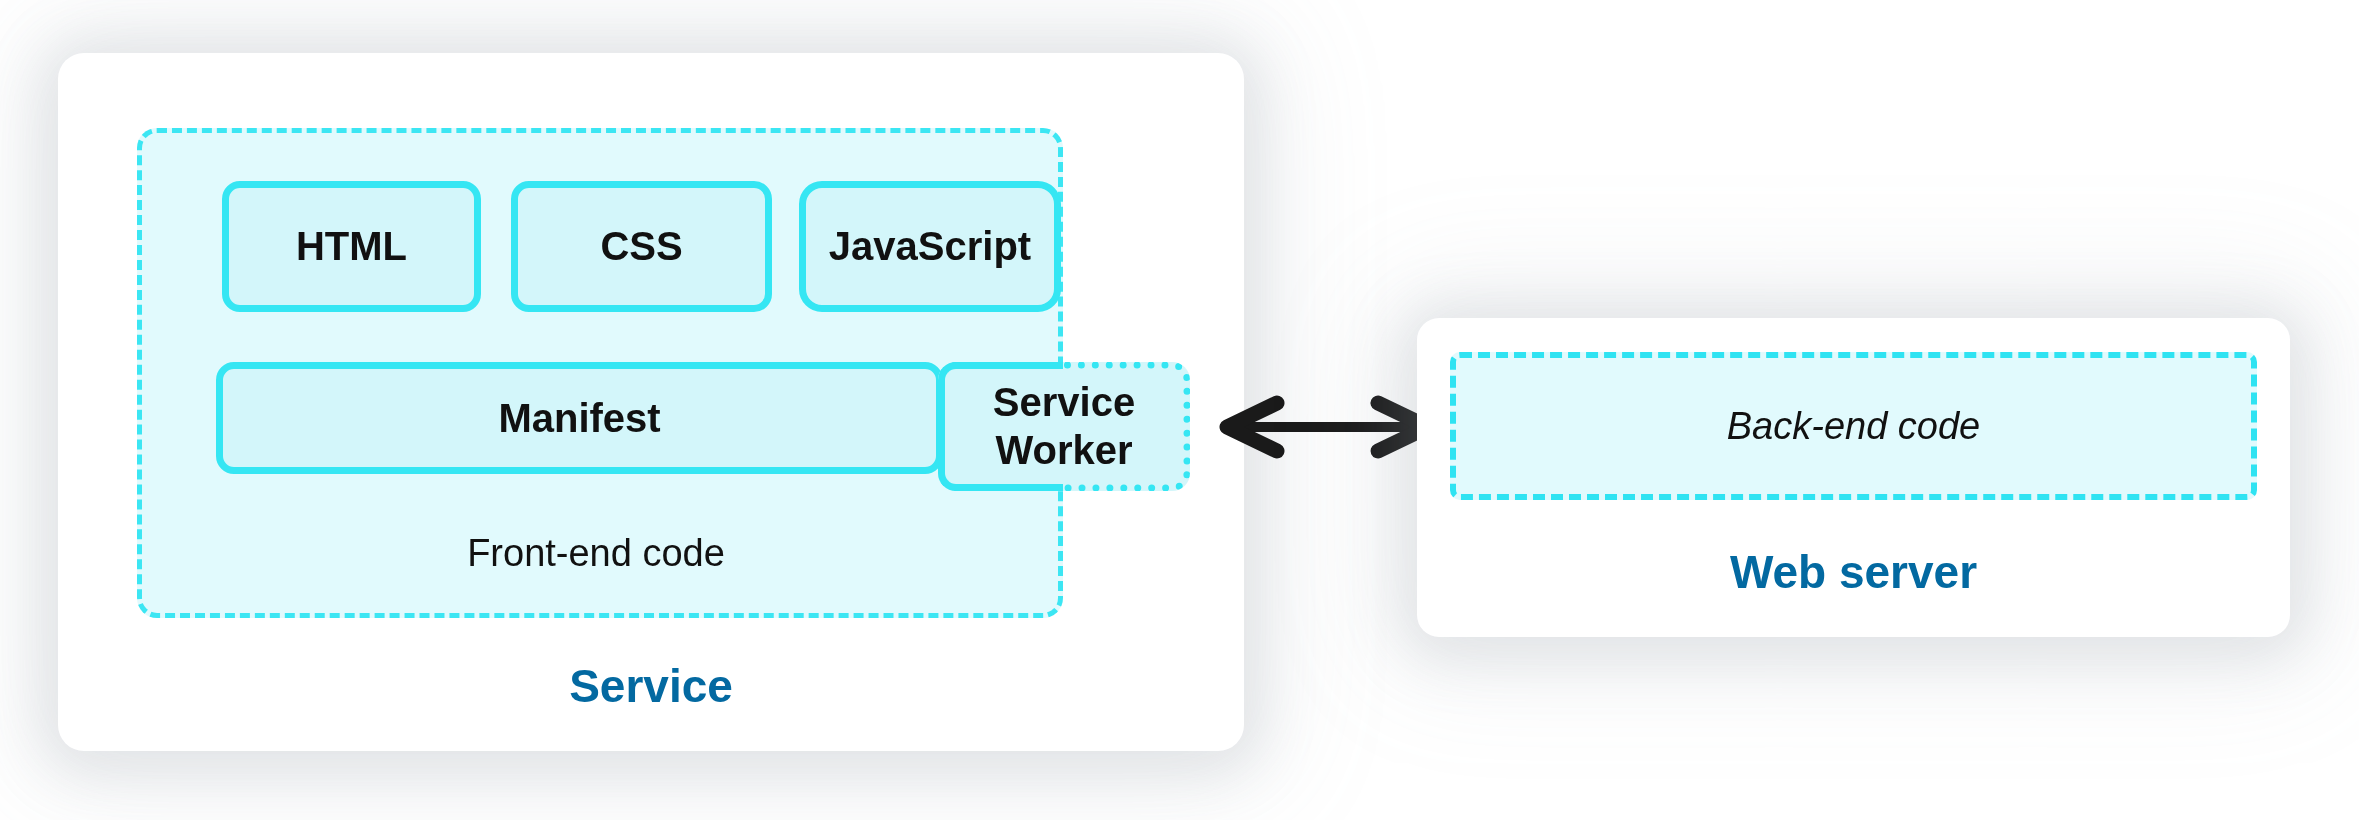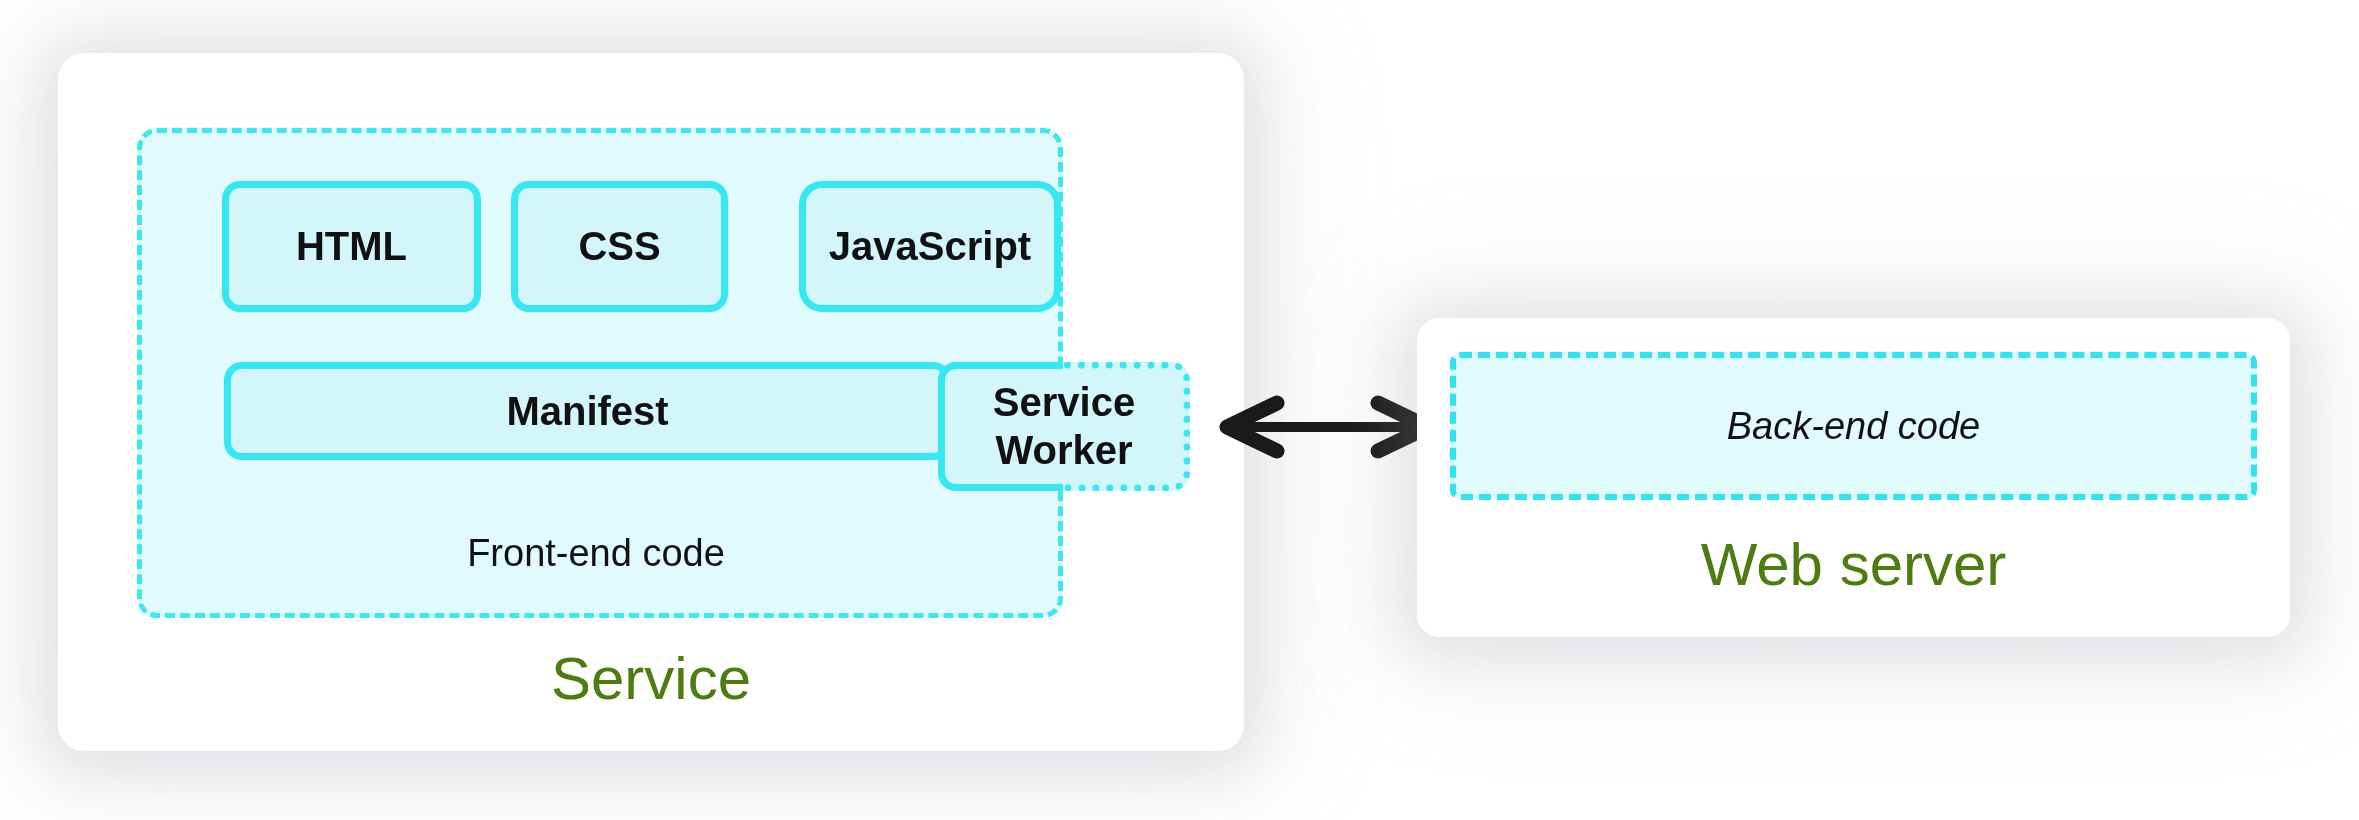--- a/index.html
+++ b/index.html
@@ -60,23 +60,23 @@
     display: flex;
     align-items: center;
     justify-content: center;
     font-weight: 700;
     font-size: 40px;
     color: #111111;
     text-align: center;
     margin-left: 44px;
   }
   .html-box     { left: 178px; top: 181px; width: 259px; height: 131px; }
-  .css-box      { left: 467px; top: 181px; width: 217px; height: 131px; }
+  .css-box      { left: 467px; top: 181px; width: 261px; height: 131px; }
   .js-box       { left: 755px; top: 181px; width: 262px; height: 131px; border-radius: 23px; }
-  .manifest-box { left: 180px; top: 362px; width: 727px; height: 98px; }
+  .manifest-box { left: 172px; top: 362px; width: 727px; height: 112px; }
 
   
   .sw-box {
     position: absolute;
     left: 938px; top: 362px;
     width: 252px; height: 129px;
   }
   .sw-dotted {
     position: absolute;
     inset: 0;
@@ -117,23 +117,23 @@
     text-align: center;
     font-size: 38px;
     font-weight: 400;
     color: #111111;
   }
   .panel-caption {
     position: absolute;
     left: 0; right: 0;
     bottom: 38px;
     text-align: center;
-    font-size: 60px;
-    font-weight: 400;
-    color: #4d7c0f;
+    font-size: 46px;
+    font-weight: 700;
+    color: #0369a1;
   }
   .backend-caption {
     font-size: 38px;
     font-weight: 400;
     color: #111111;
     font-style: italic;
   }
 
   
   .arrow-wrap {

